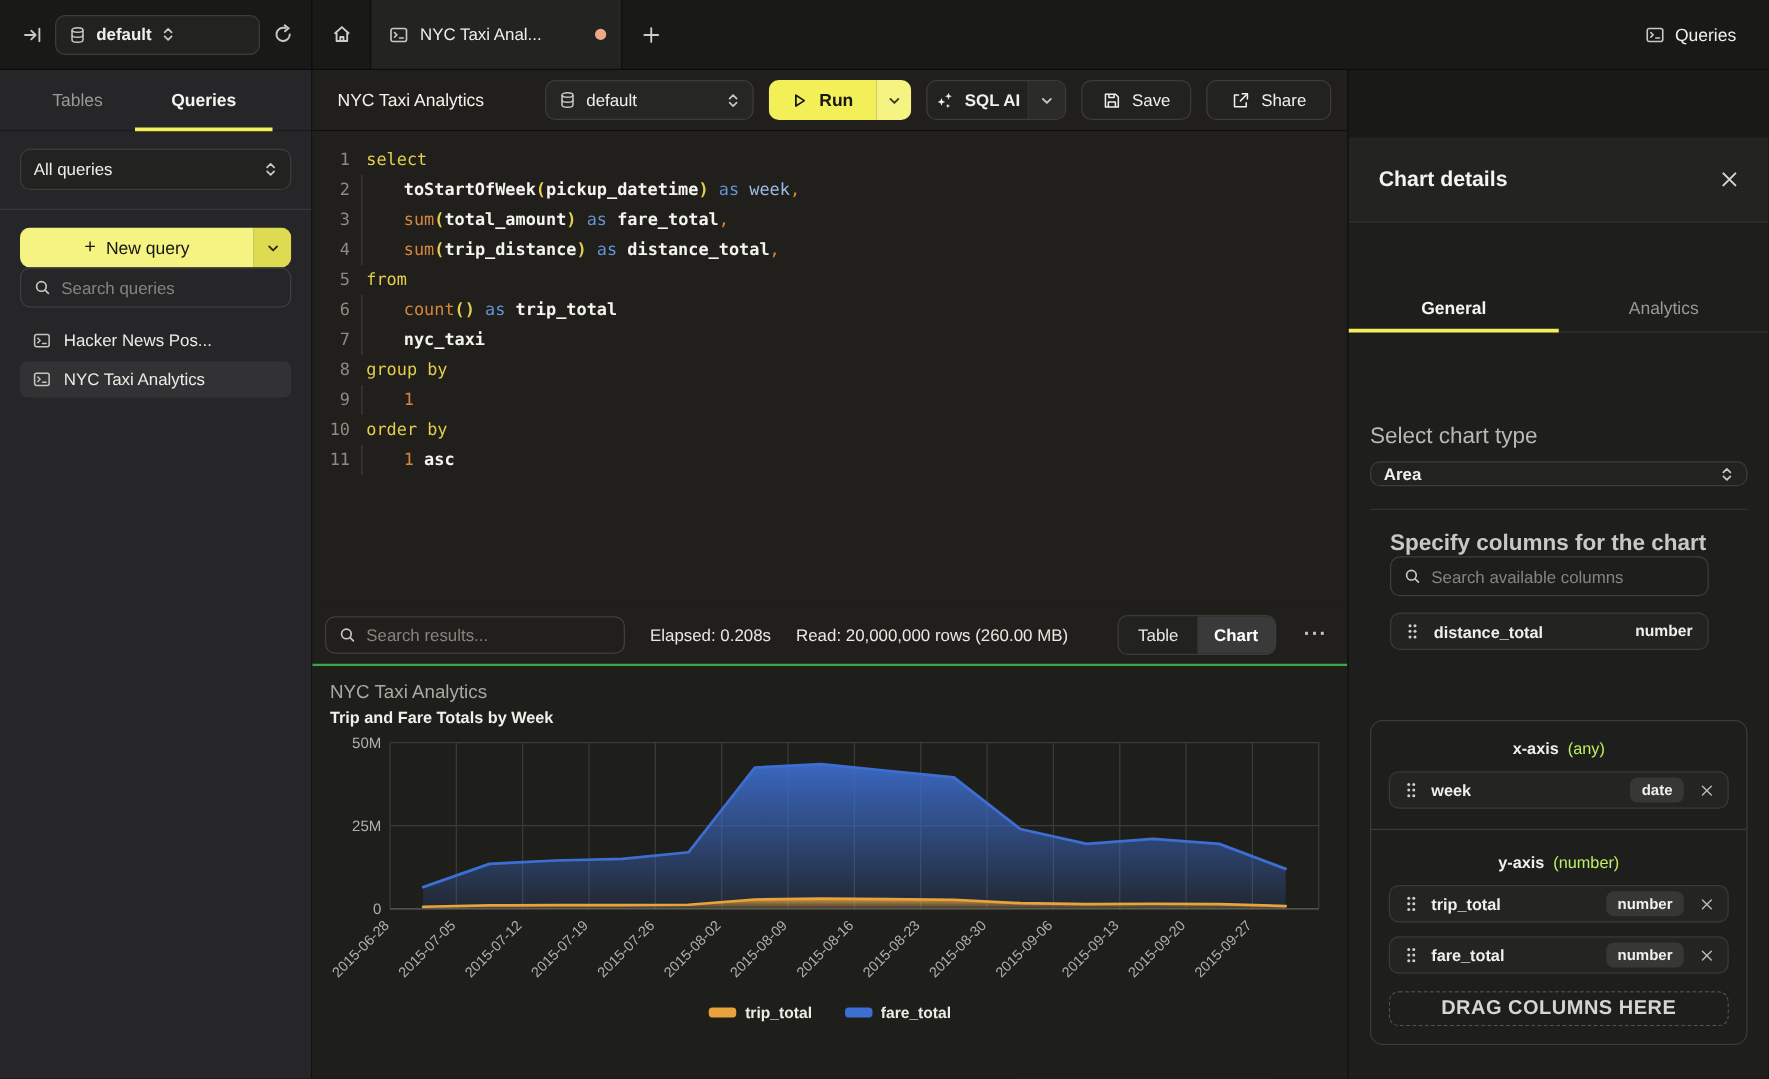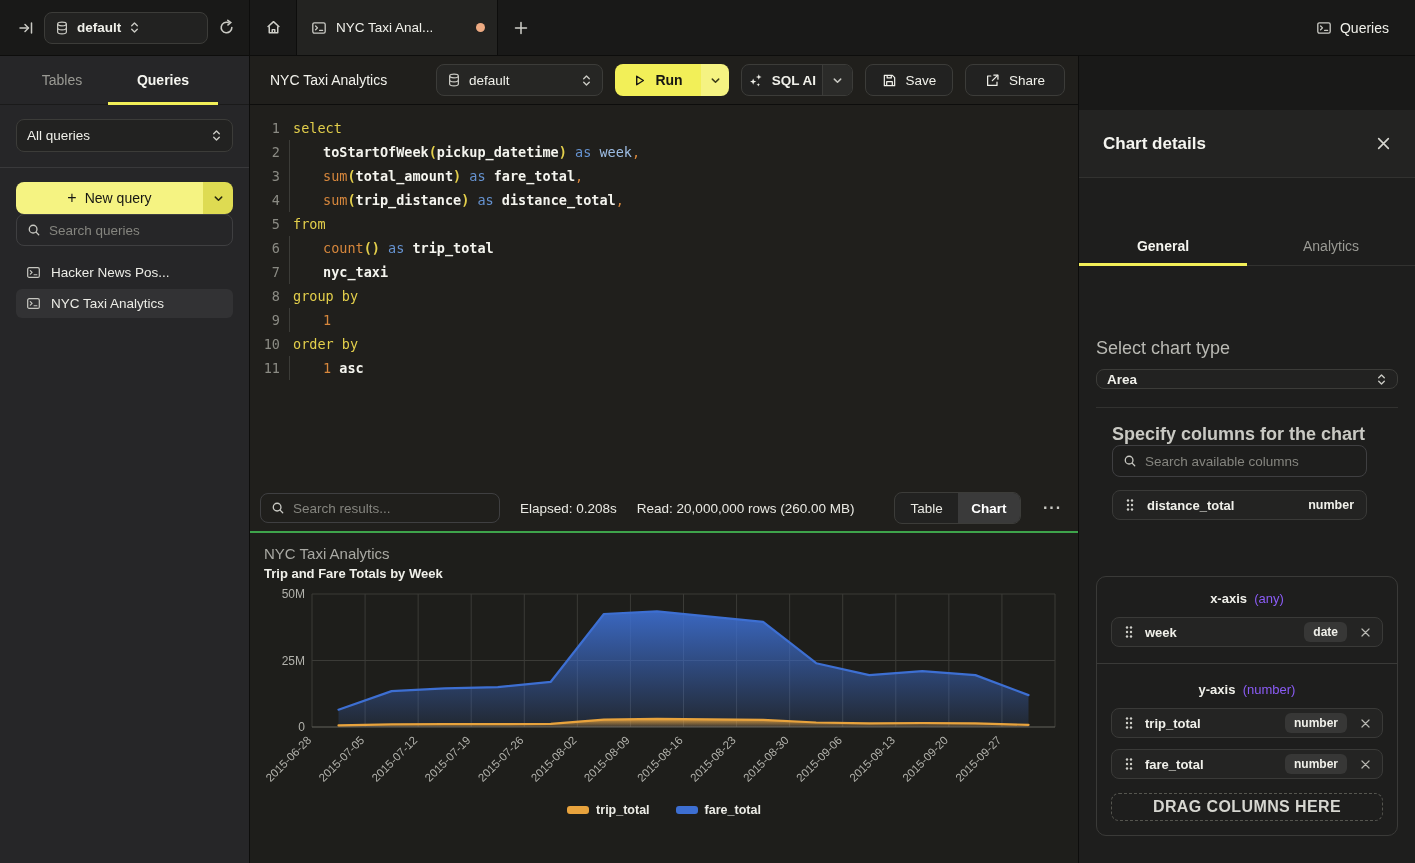--- a/index.html
+++ b/index.html
@@ -123,21 +123,21 @@
   .cols-section { margin:16px 0 0 16px; width:255px; }
   .cols-section .fld-label { color:#c9c9c3; font-weight:700; margin-bottom:12px; }
   .col-chip { margin-top:13px; height:30px; border:1px solid #3a3a38; background:#232322; border-radius:8px; display:flex; align-items:center; gap:12px; padding:0 12px; }
   .col-chip .c-name { flex:1; font-size:13px; font-weight:700; color:#f0f0ea; }
   .col-chip .c-type { font-size:12.5px; font-weight:700; color:#f0f0ea; }
   .drag-dots { color:#d0d0ca; display:flex; cursor:grab; }
 
   .axis-card { margin-top:auto; border:1px solid #3a3a38; border-radius:10px; padding:12px 14px 14px; }
   .axis-head { text-align:center; font-size:13px; color:#f0f0ea; padding:2px 0 0; }
   .axis-head b { font-weight:700; }
-  .axis-head span { color:#8b5cf6; }
+  .axis-head span { color:#bef264; }
   .axis-chip { margin-top:11px; height:30px; border:1px solid #3a3a38; background:#242423; border-radius:8px; display:flex; align-items:center; gap:11px; padding:0 9px 0 12px; }
   .axis-chip .c-name { flex:1; font-size:13px; font-weight:700; color:#f0f0ea; }
   .type-pill { background:#373736; border-radius:6px; padding:3px 9px; font-size:12px; font-weight:700; color:#f0f0ea; }
   .chip-x { color:#b9b9b3; display:flex; cursor:pointer; padding:2px; }
   .axis-sep { height:1px; background:#3a3a38; margin:16px -14px; }
   .drop-zone { margin-top:14px; height:28px; border:1px dashed #55554f; border-radius:8px; display:flex; align-items:center; justify-content:center; font-size:16px; font-weight:700; letter-spacing:.4px; color:#d6d6d0; }
 
   :root { --accent:#f2ef58; --accent-light:#f5f382; --accent-dark:#dedb52; --success:#3ea44b; }
 </style>
 </head>

